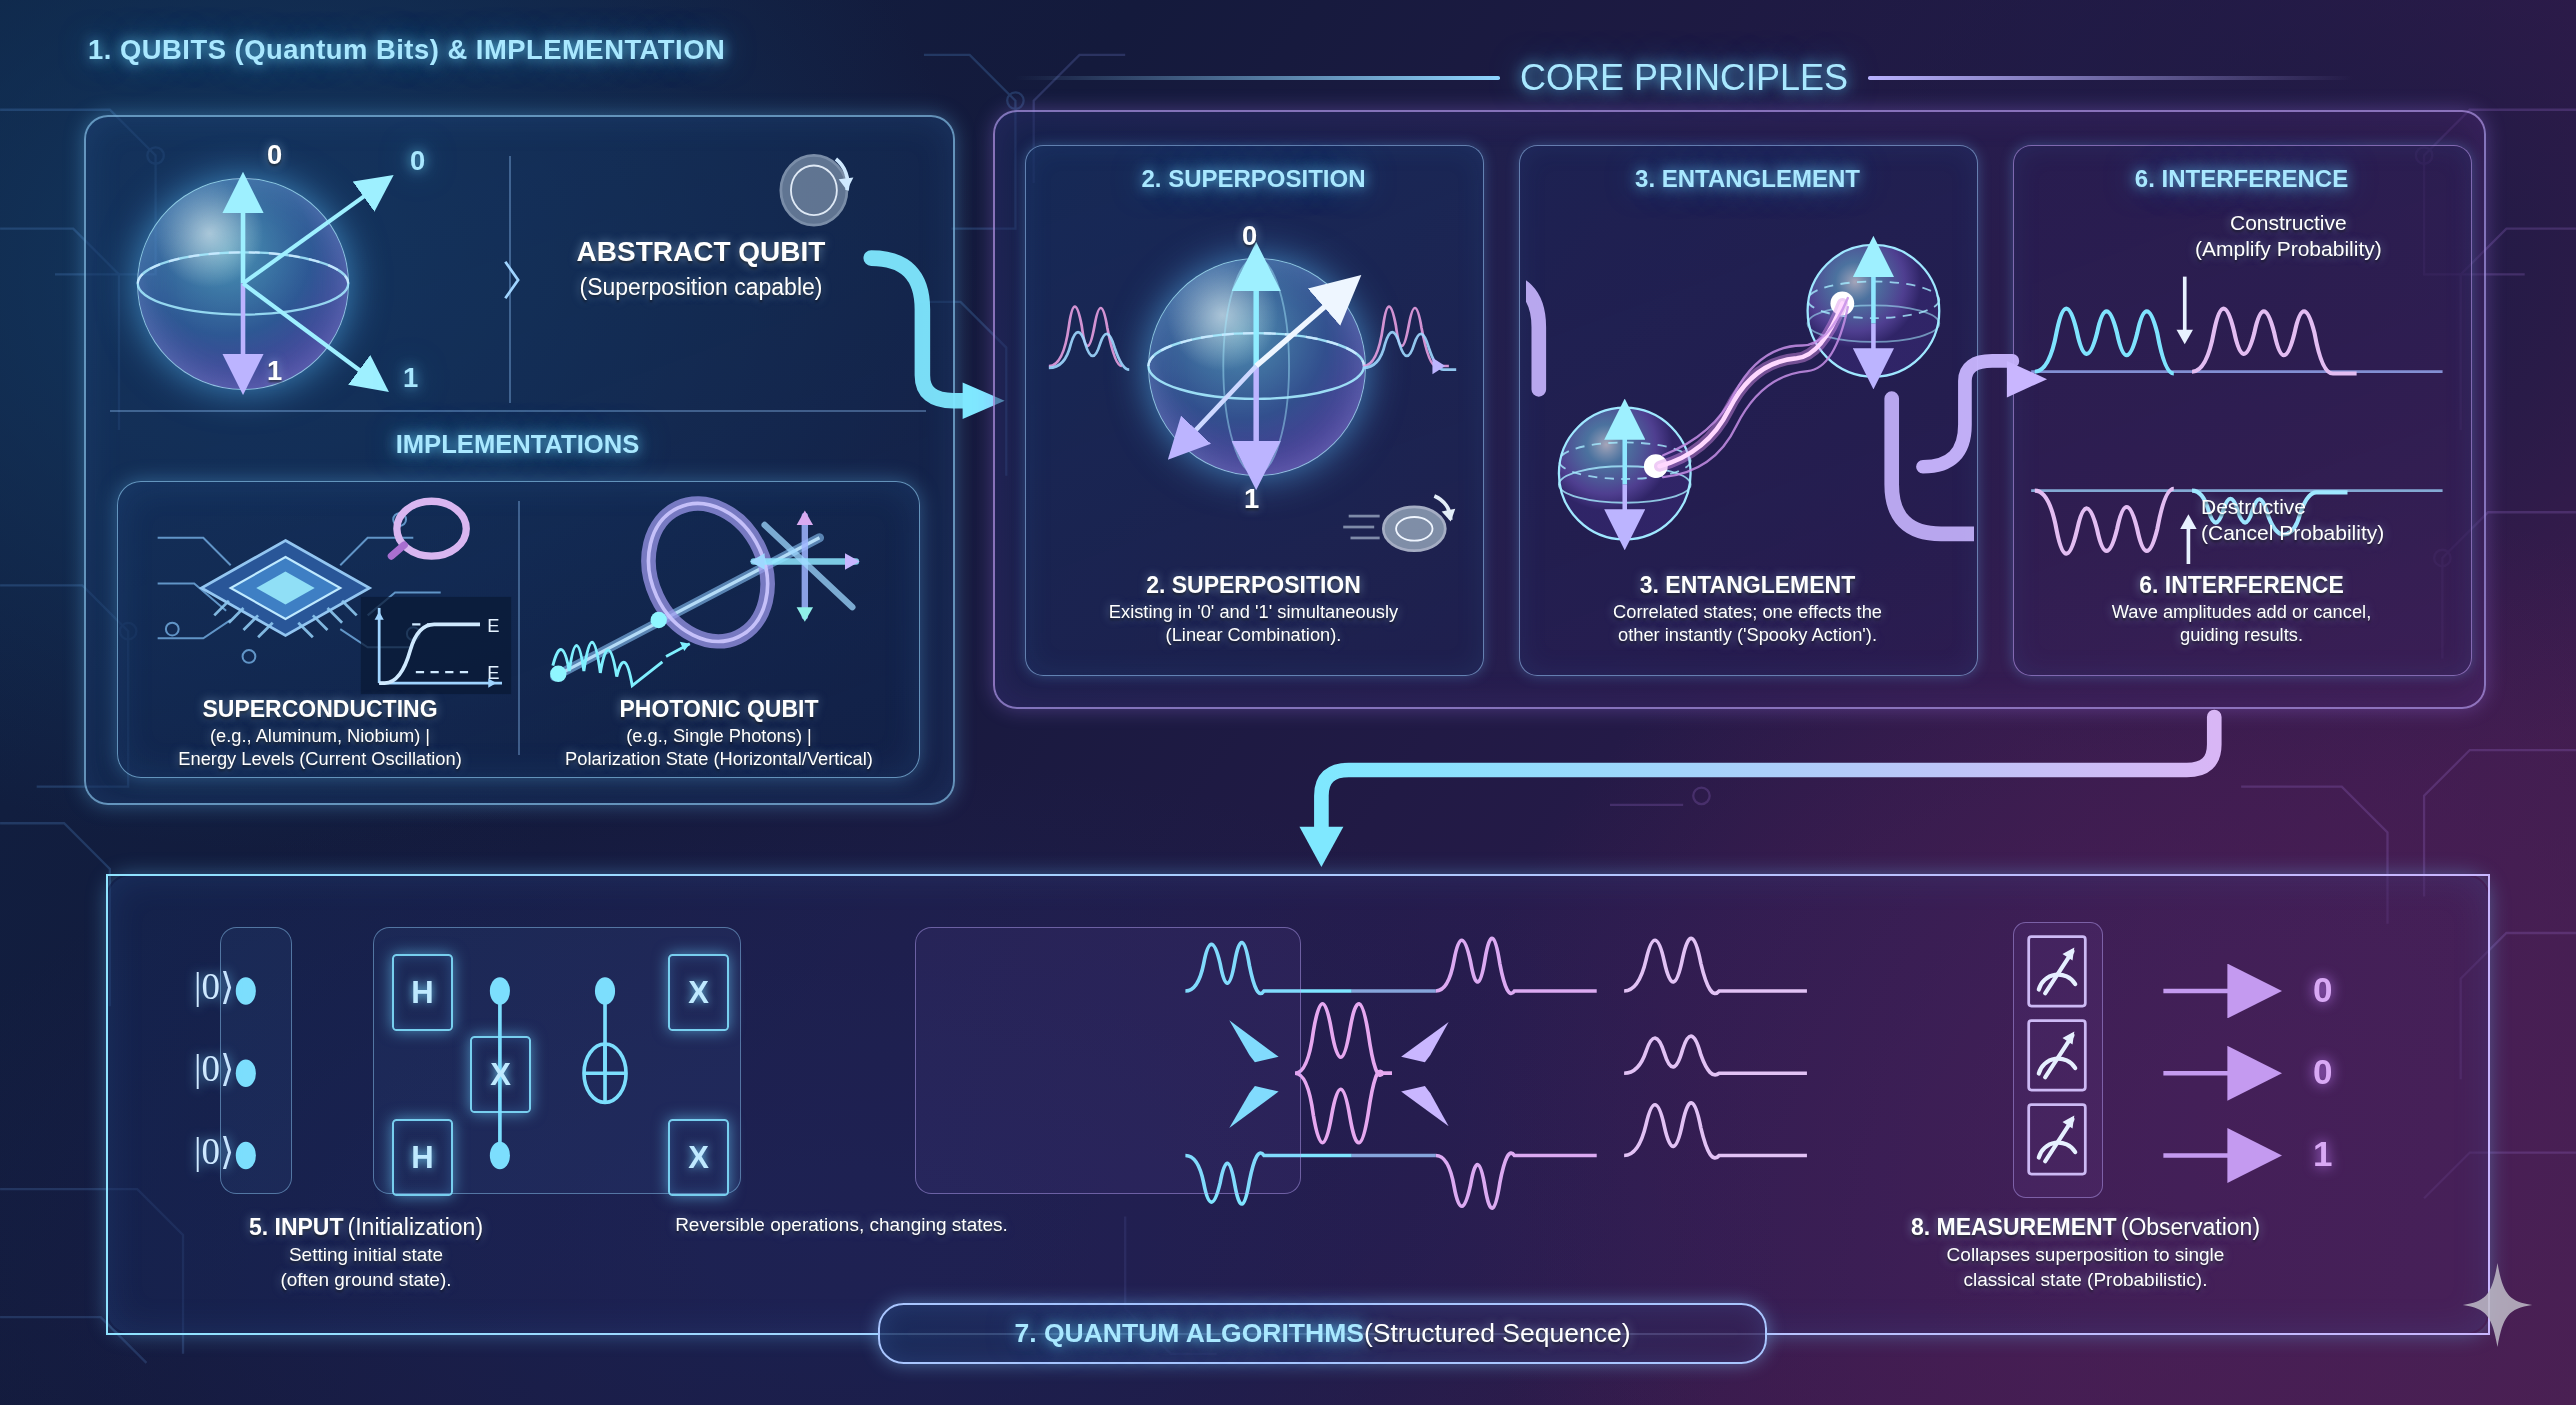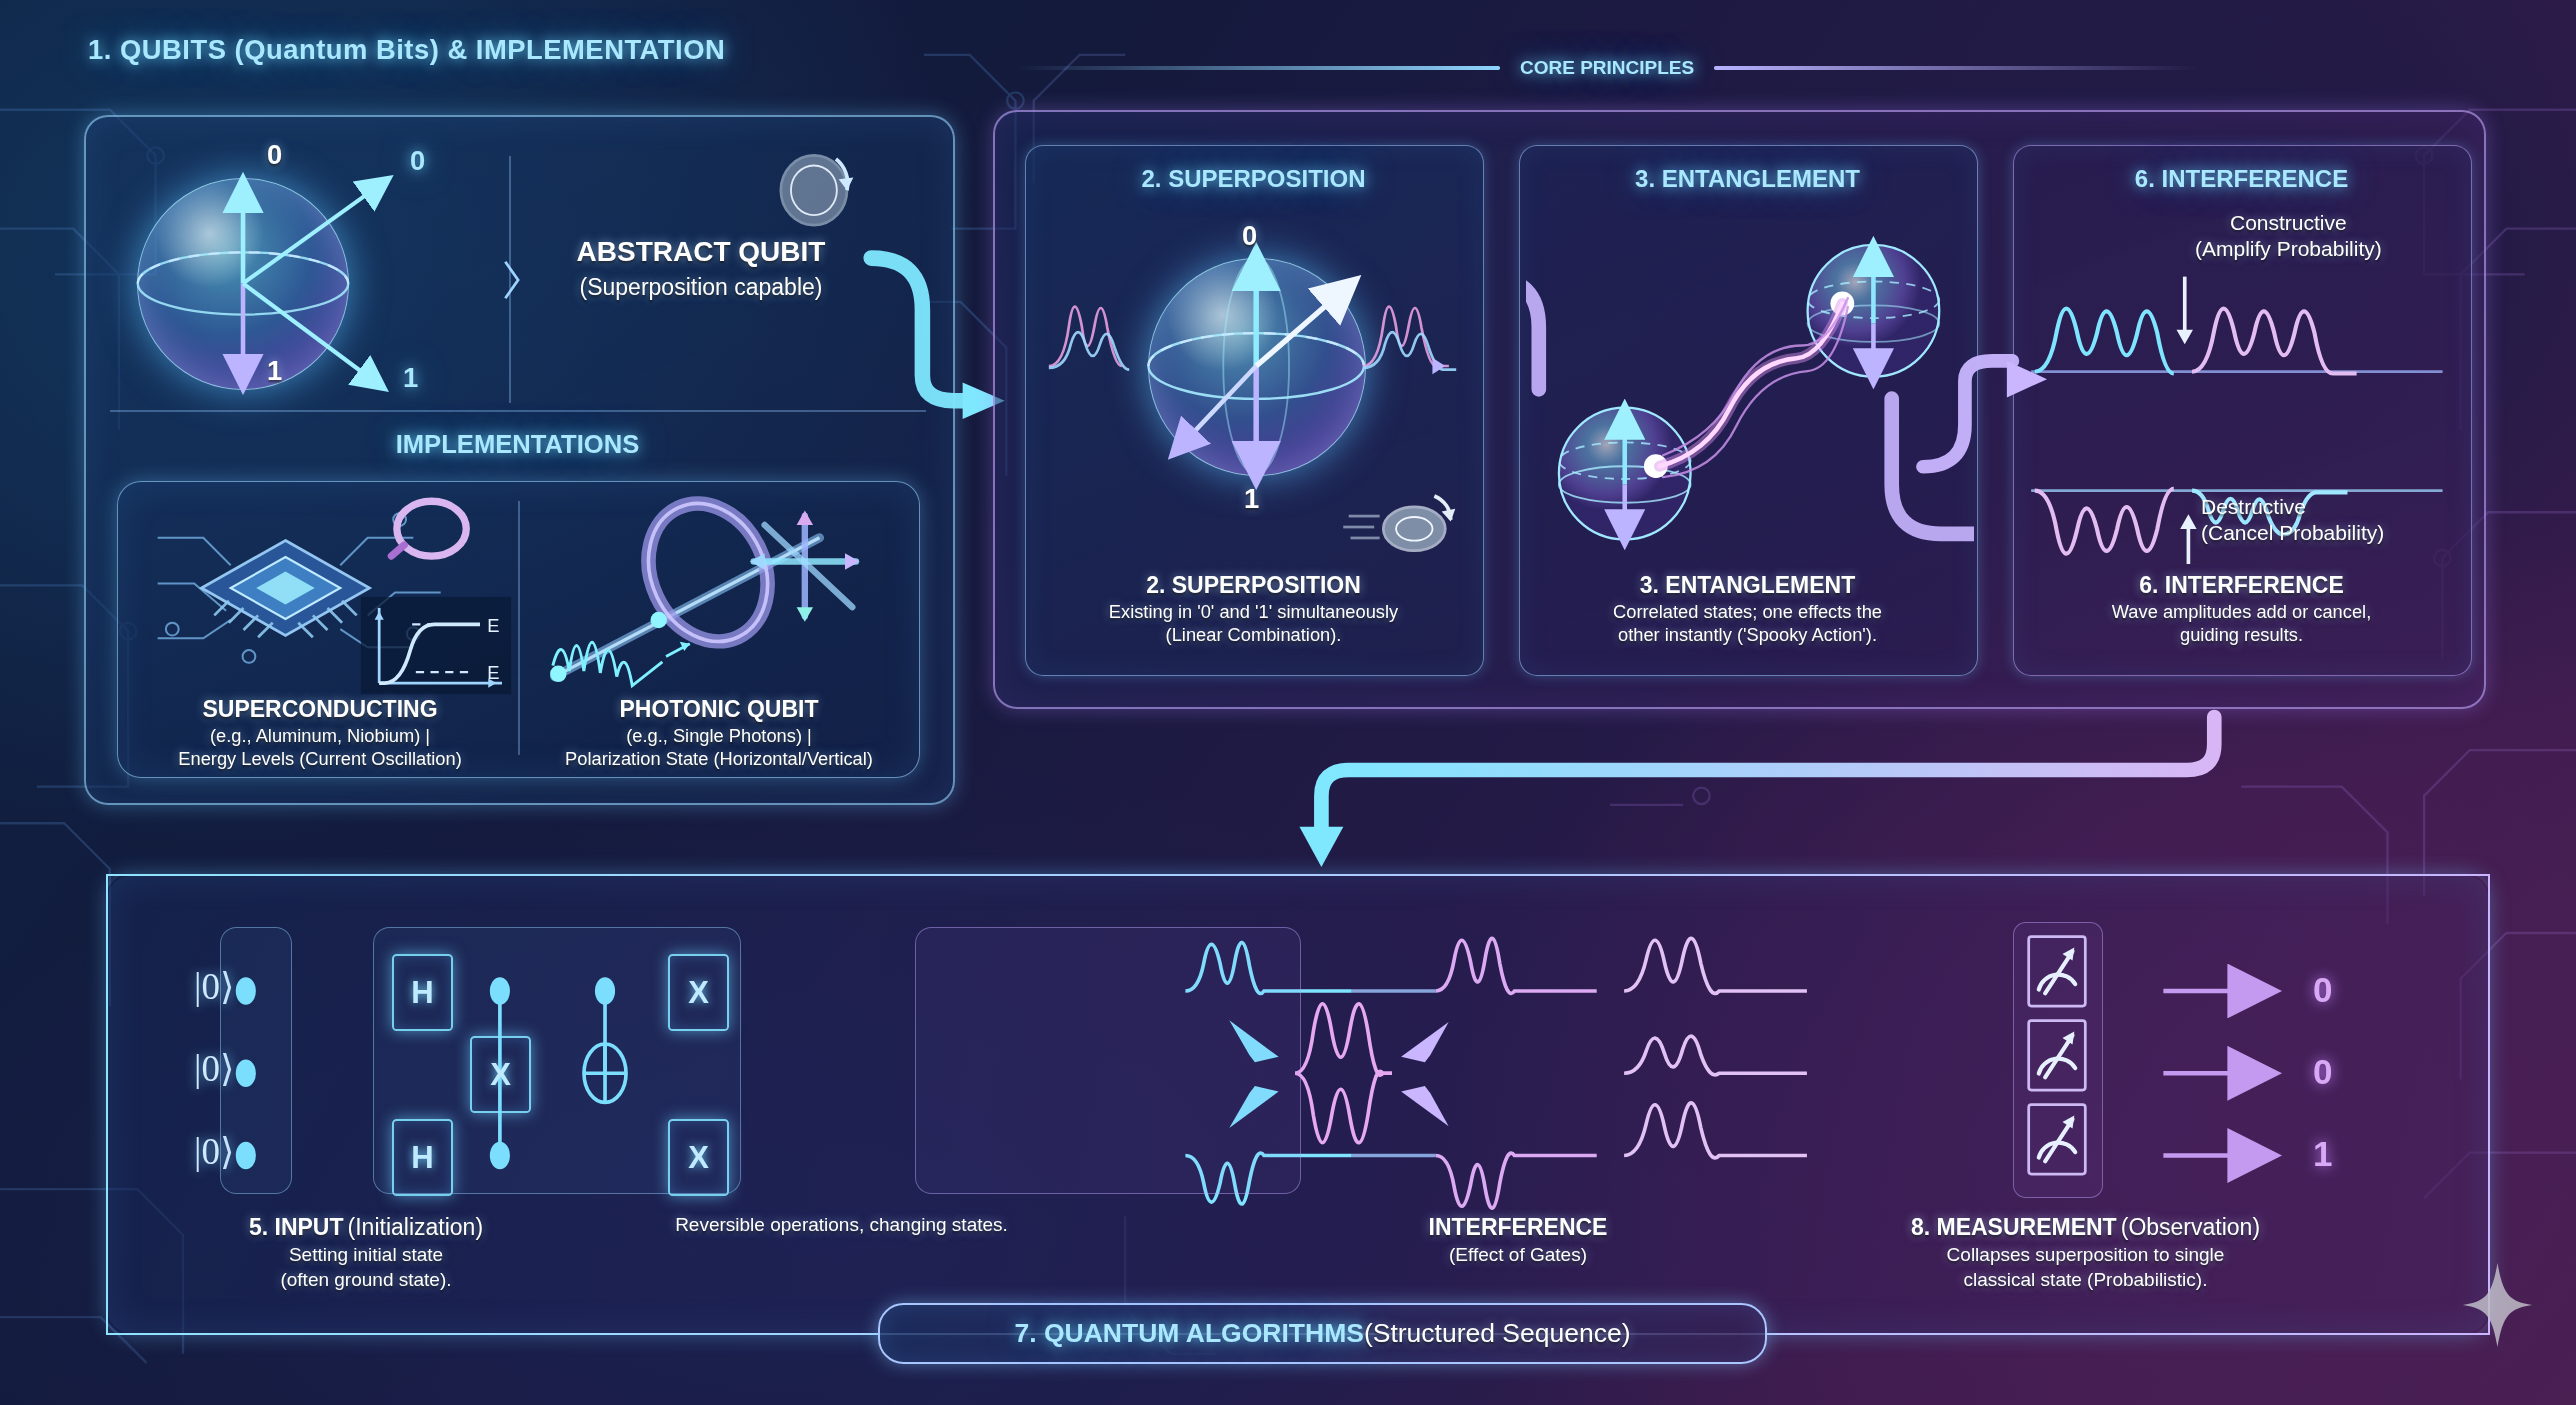--- a/index.html
+++ b/index.html
@@ -249,21 +249,21 @@
     <span class="sm">Energy Levels (Current Oscillation)</span>
   </div>
 
   <svg style="position:absolute;left:860px;top:238px;" width="165" height="192" viewBox="0 0 180 210">
     <path d="M12 22 q56 0 56 56 V150 q0 28 34 28 H118" fill="none" stroke="#7fe8ff" stroke-width="17" stroke-linecap="round" opacity=".95"></path>
     <path d="M112 158 l46 20 l-46 20 z" fill="#7fe8ff"></path>
   </svg>
 
   <div class="rule-head" style="left:1015px;top:57px;">
     <div class="bar" style="width:485px;background:linear-gradient(90deg,rgba(140,210,255,0),#8fd6ff);"></div>
-    <div class="gtext-cy" style="font-weight:700;font-size:19px;">CORE PRINCIPLES</div>
+    <div class="gtext-cy" style="font-weight:400;font-size:36px;">CORE PRINCIPLES</div>
     <div class="bar" style="width:485px;background:linear-gradient(90deg,#b9b2ff,rgba(185,178,255,0));"></div>
   </div>
 
   <div class="panel violet" style="left:993px;top:110px;width:1489px;height:595px;
        background:linear-gradient(120deg,rgba(26,42,92,.5),rgba(48,30,84,.5) 60%,rgba(64,32,90,.5));"></div>
 
   <div class="card" style="left:1025px;top:145px;width:457px;height:529px;
        background:linear-gradient(160deg,rgba(22,48,96,.55),rgba(26,34,78,.5));"></div>
   <div class="cardtitle gtext-cy" style="left:1025px;top:165px;width:457px;">2. SUPERPOSITION</div>
 
@@ -538,24 +538,20 @@
     <div><span class="cap-inline gtext-w">5. INPUT</span>
       <span class="cap-inline-light gtext-w">(Initialization)</span></div>
     <div class="gtext-w" style="font-size:19px;">Setting initial state</div>
     <div class="gtext-w" style="font-size:19px;">(often ground state).</div>
   </div>
 
   <div style="position:absolute;left:567px;top:1213px;width:549px;text-align:center;line-height:1.3;">
     <div class="gtext-w" style="font-size:19px;">Reversible operations, changing states.</div>
   </div>
 
-  <div style="position:absolute;left:1326px;top:1213px;width:384px;text-align:center;line-height:1.3;">
-    <div><span class="cap-inline gtext-w">INTERFERENCE</span></div>
-    <div class="gtext-w" style="font-size:19px;">(Effect of Gates)</div>
-  </div>
 
   <div style="position:absolute;left:1793px;top:1213px;width:585px;text-align:center;line-height:1.3;">
     <div><span class="cap-inline gtext-w">8. MEASUREMENT</span>
       <span class="cap-inline-light gtext-w">(Observation)</span></div>
     <div class="gtext-w" style="font-size:19px;">Collapses superposition to single</div>
     <div class="gtext-w" style="font-size:19px;">classical state (Probabilistic).</div>
   </div>
 
   <div class="pill" style="left:878px;top:1303px;width:823px;height:57px;
        border-color:#a9c6ff;

